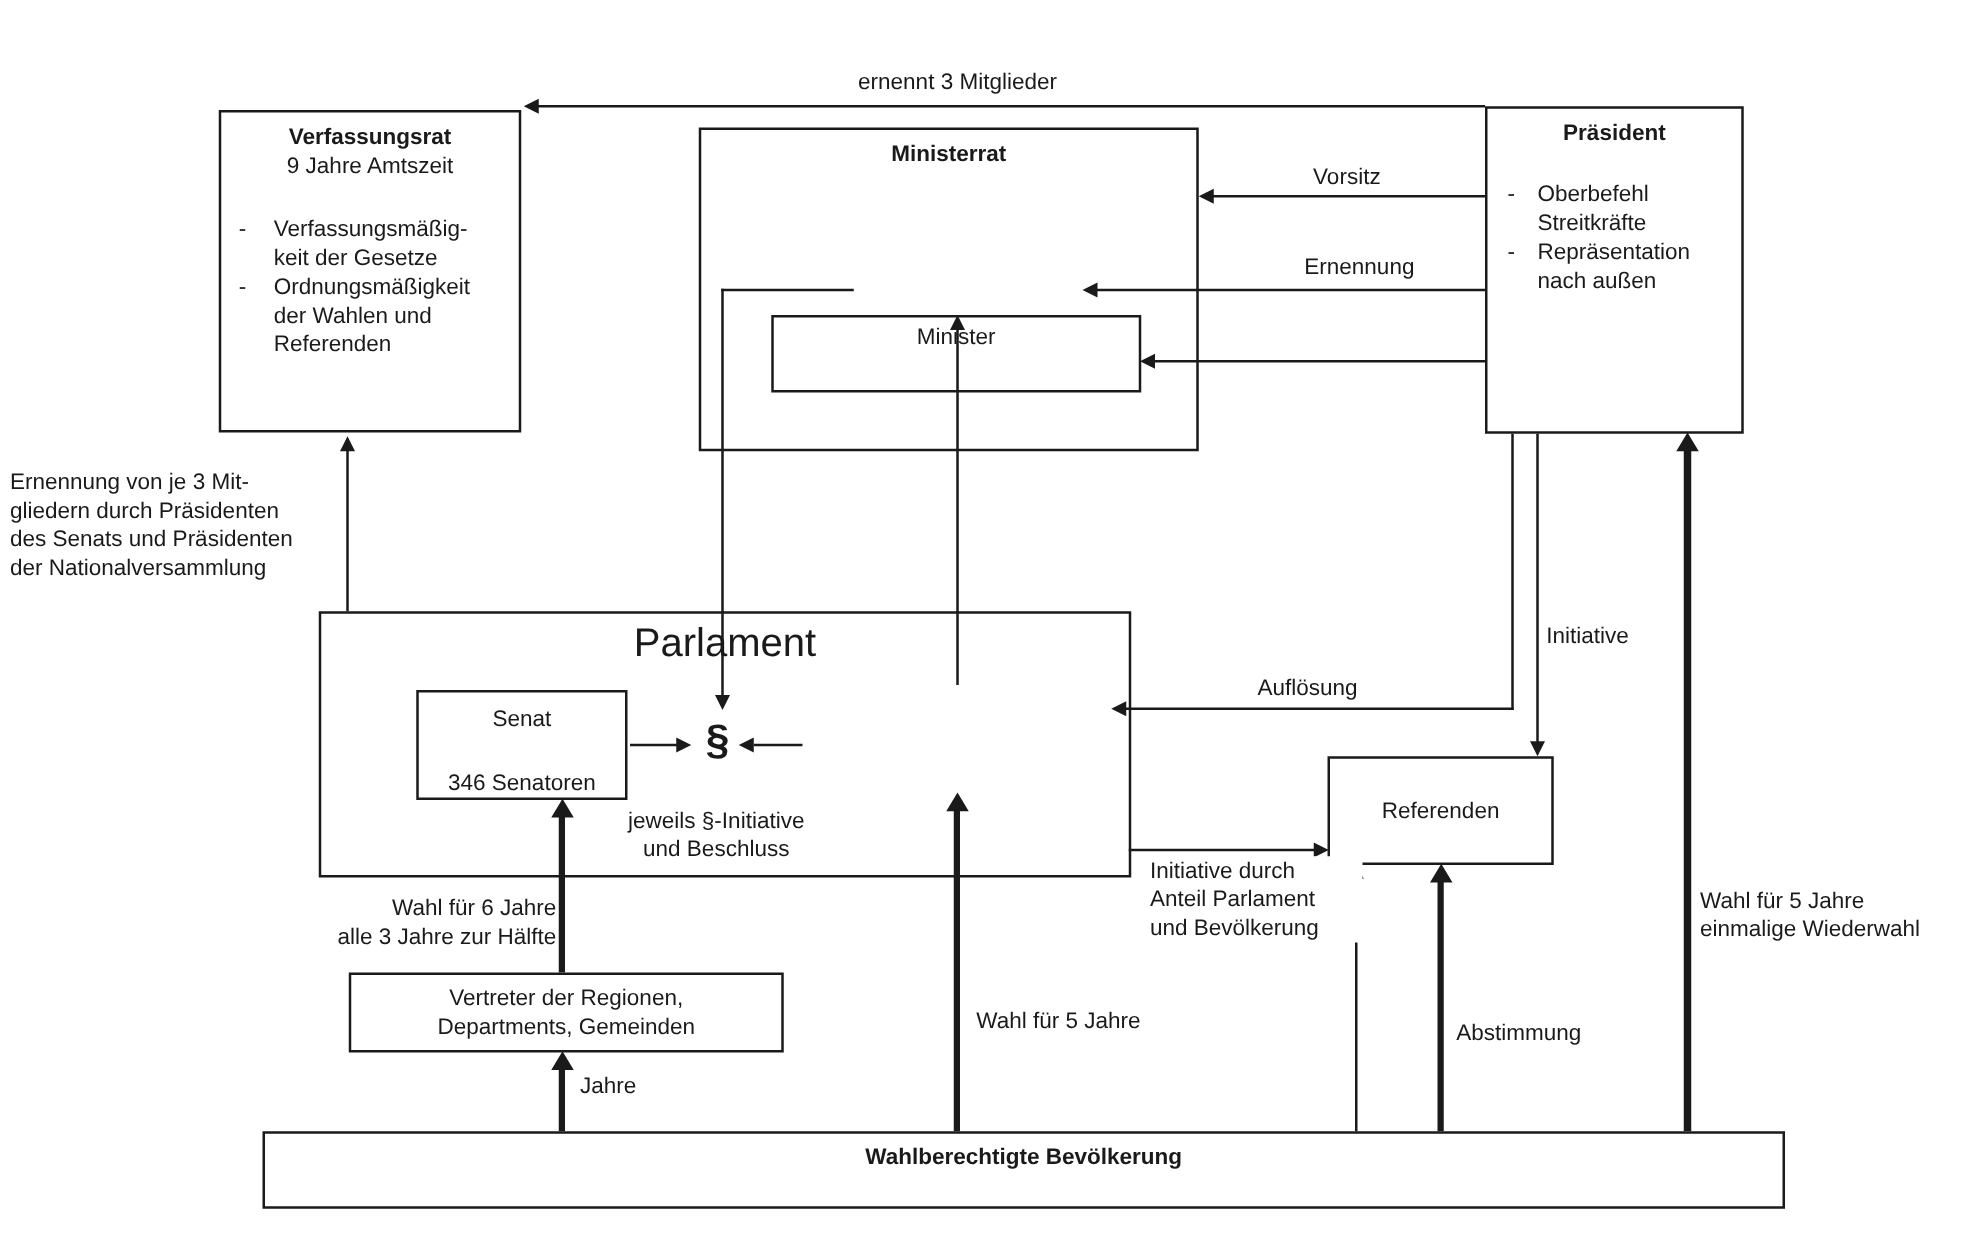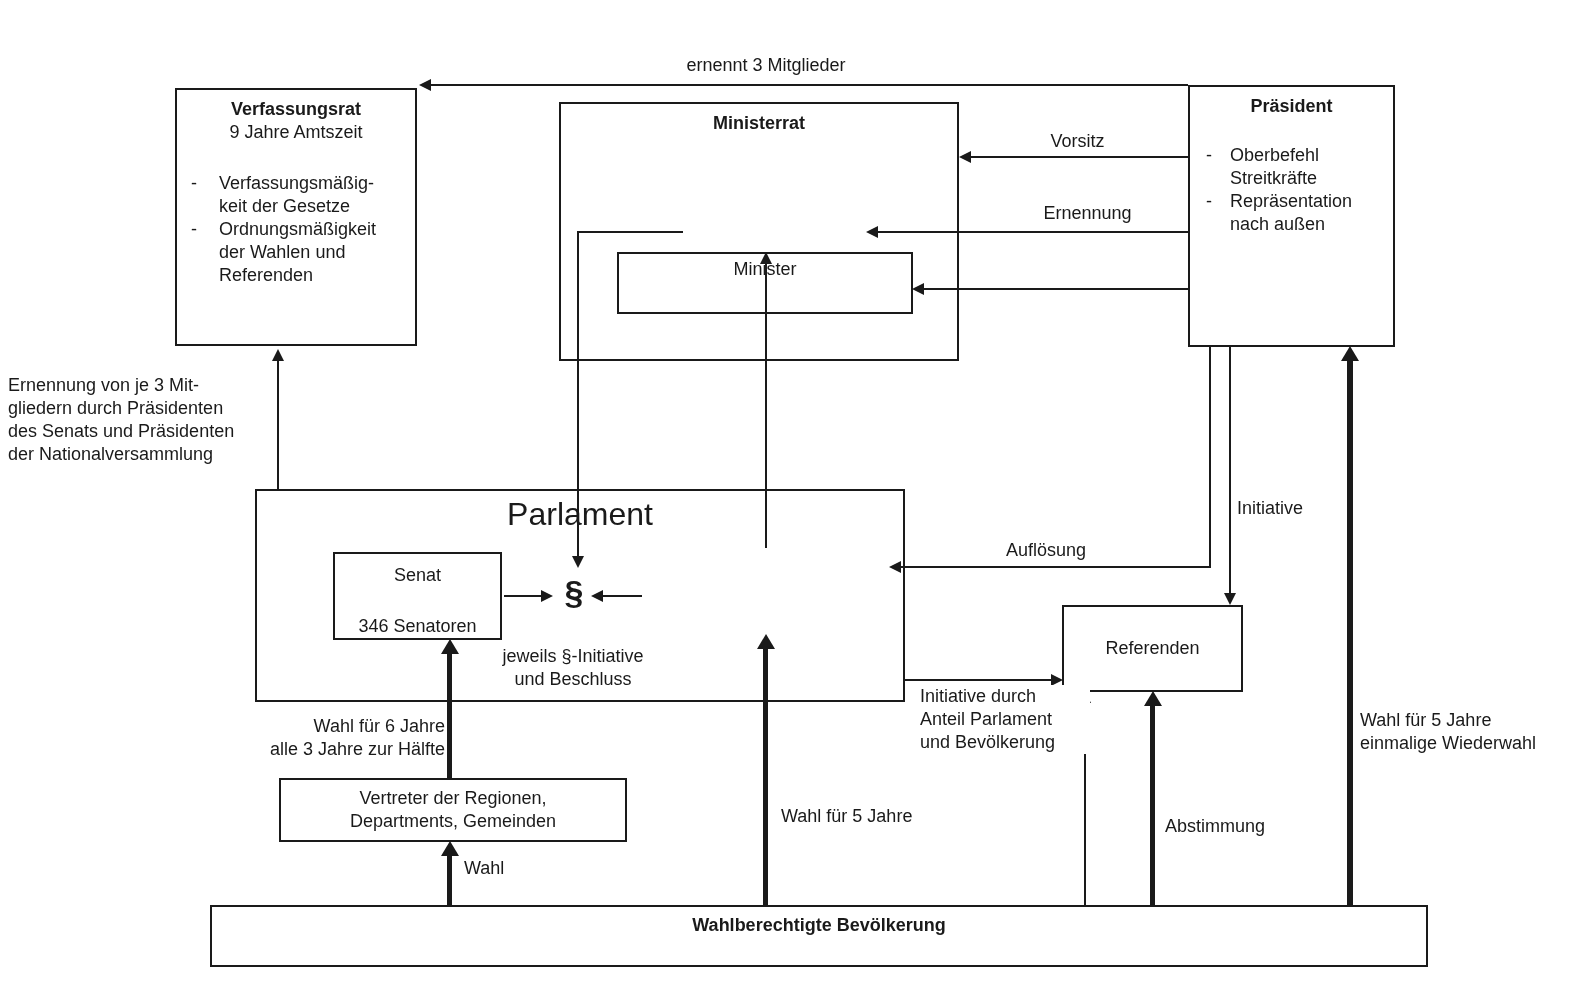--- a/index.html
+++ b/index.html
@@ -164,19 +164,19 @@
 Anteil Parlament
 und Bevölkerung</div>
   <div class="lbl center" style="left:478px;top:645px;width:190px;">jeweils §-Initiative
 und Beschluss</div>
   <div class="lbl" style="left:8px;top:374px;width:272px;">Ernennung von je 3 Mit-
 gliedern durch Präsidenten
 des Senats und Präsidenten
 der Nationalversammlung</div>
   <div class="lbl right" style="left:243px;top:715px;width:202px;">Wahl für 6 Jahre
 alle 3 Jahre zur Hälfte</div>
-  <div class="lbl" style="left:464px;top:857px;width:90px;">Wahl</div>
+  <div class="lbl" style="left:464px;top:857px;width:90px;">Jahre</div>
   <div class="lbl" style="left:781px;top:805px;width:170px;">Wahl für 5 Jahre</div>
   <div class="lbl" style="left:1165px;top:815px;width:140px;">Abstimmung</div>
   <div class="lbl" style="left:1360px;top:709px;width:200px;">Wahl für 5 Jahre
 einmalige Wiederwahl</div>
 
 </div>
 
 </body></html>

